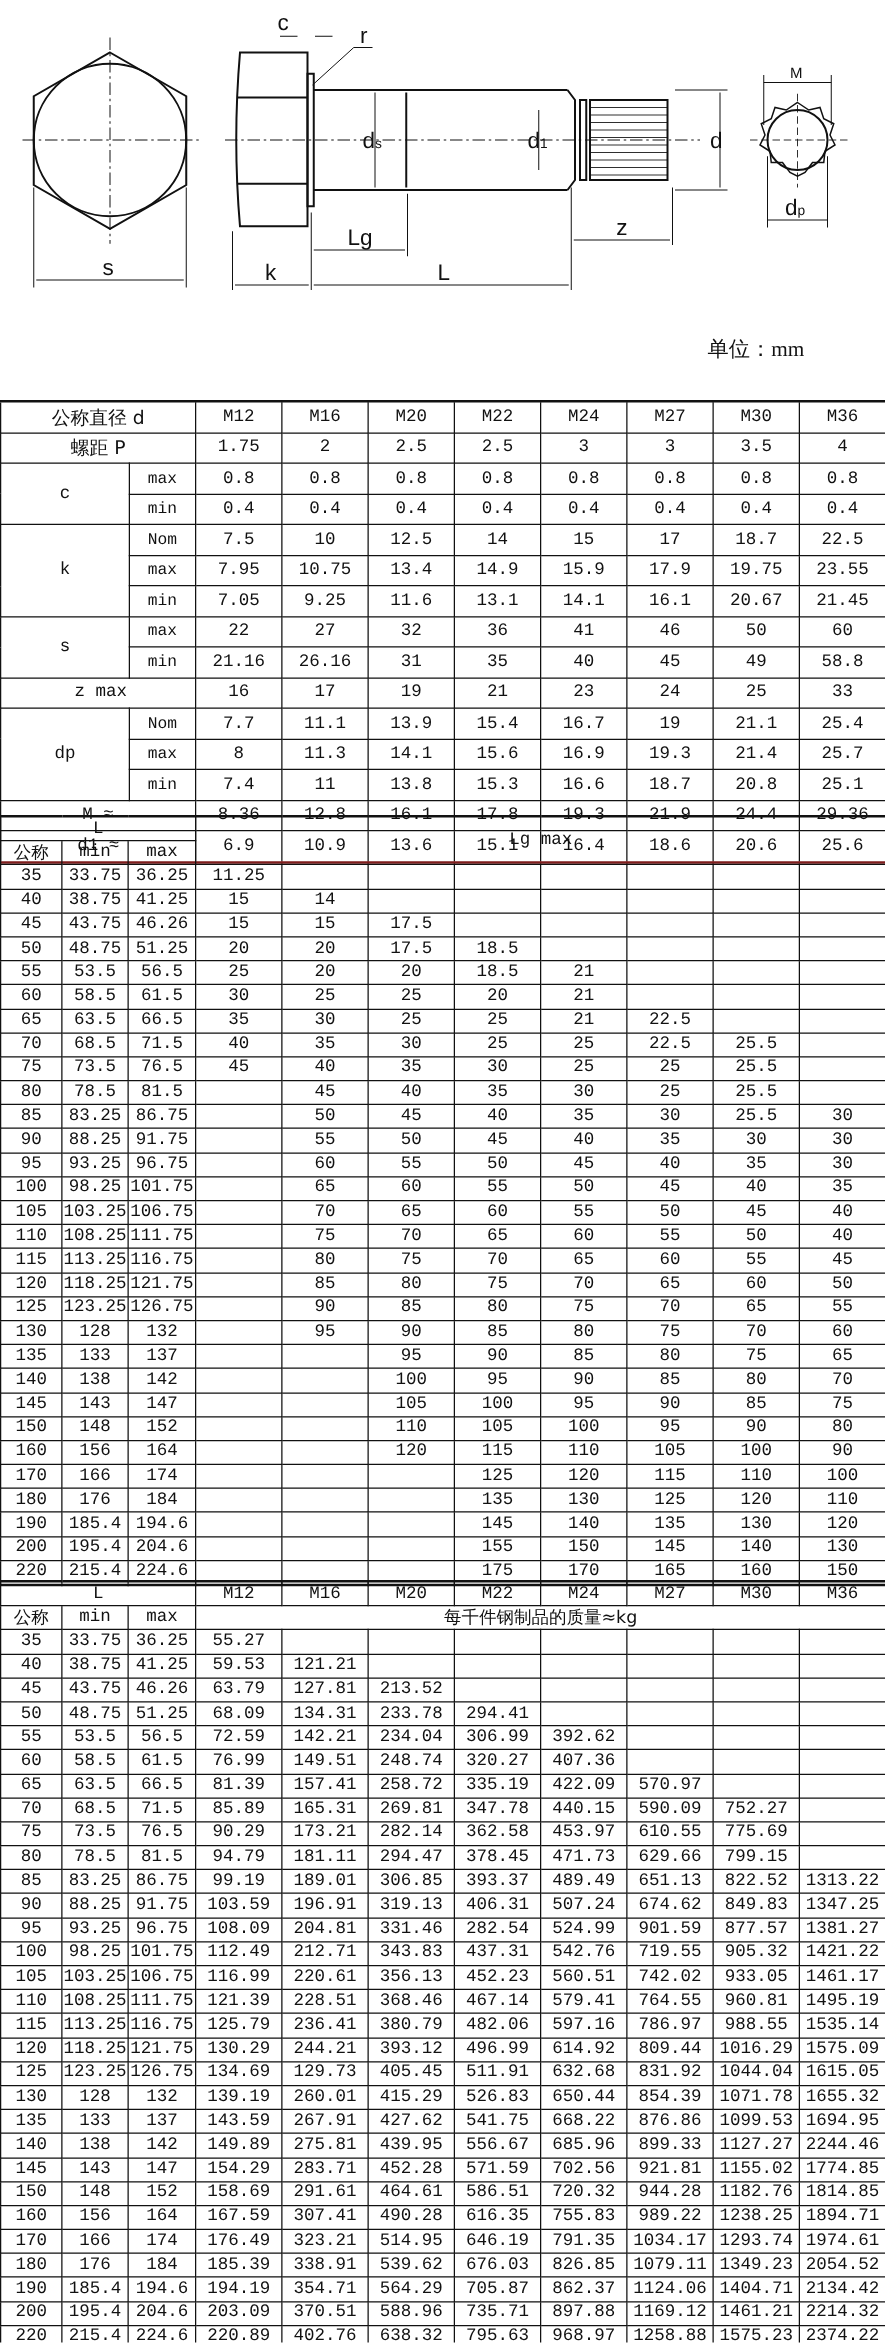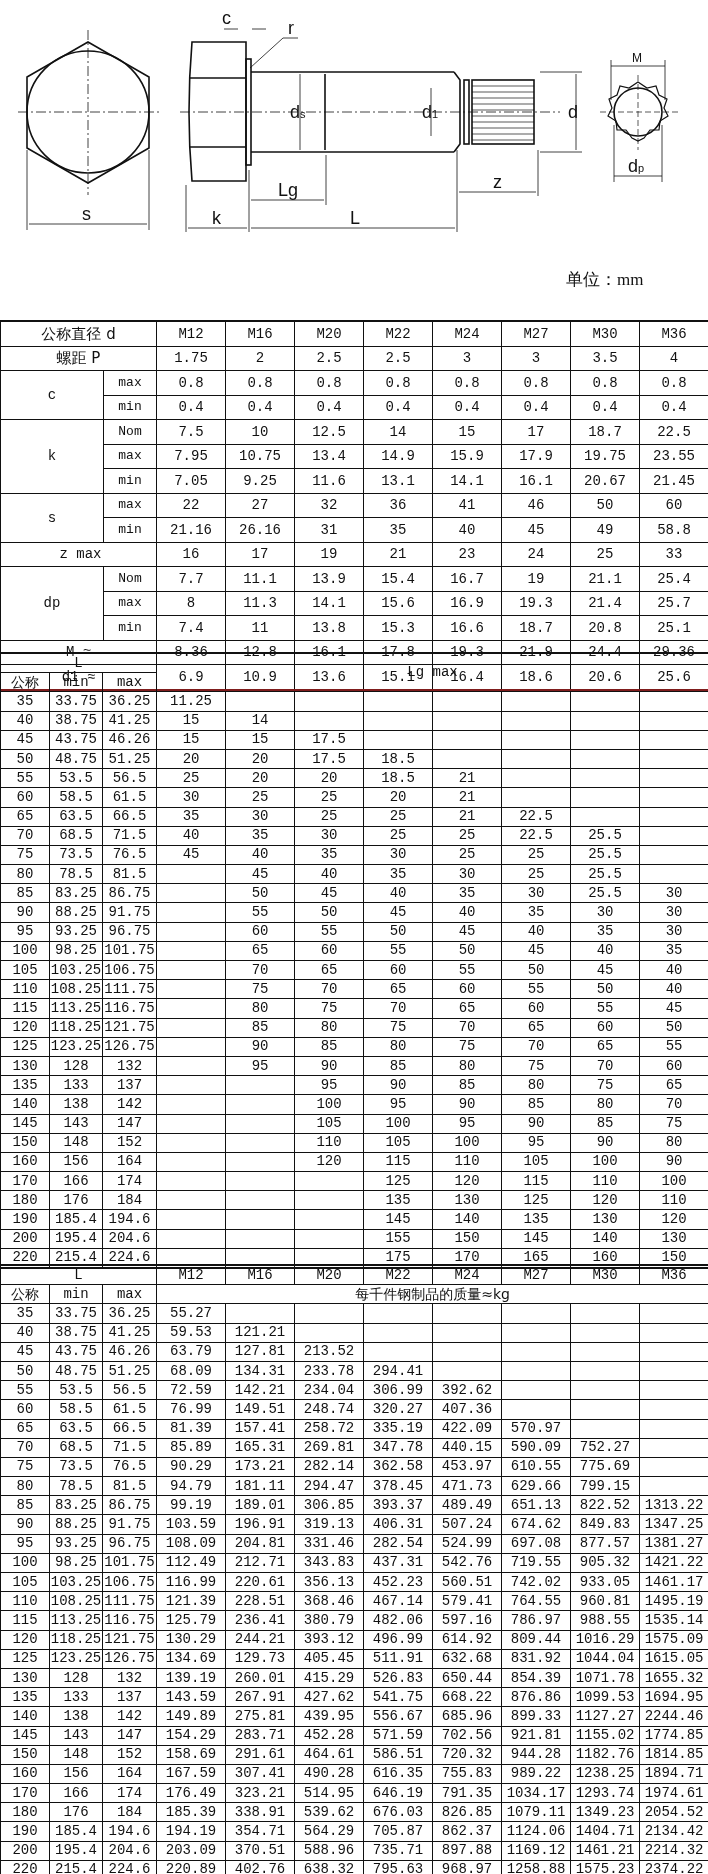--- a/index.html
+++ b/index.html
@@ -878,21 +878,21 @@
       </tr>
       <tr>
         <td>95</td>
         <td>93.25</td>
         <td>96.75</td>
         <td>108.09</td>
         <td>204.81</td>
         <td>331.46</td>
         <td>282.54</td>
         <td>524.99</td>
-        <td>697.08</td>
+        <td>901.59</td>
         <td>877.57</td>
         <td>1381.27</td>
       </tr>
       <tr>
         <td>100</td>
         <td>98.25</td>
         <td>101.75</td>
         <td>112.49</td>
         <td>212.71</td>
         <td>343.83</td>

